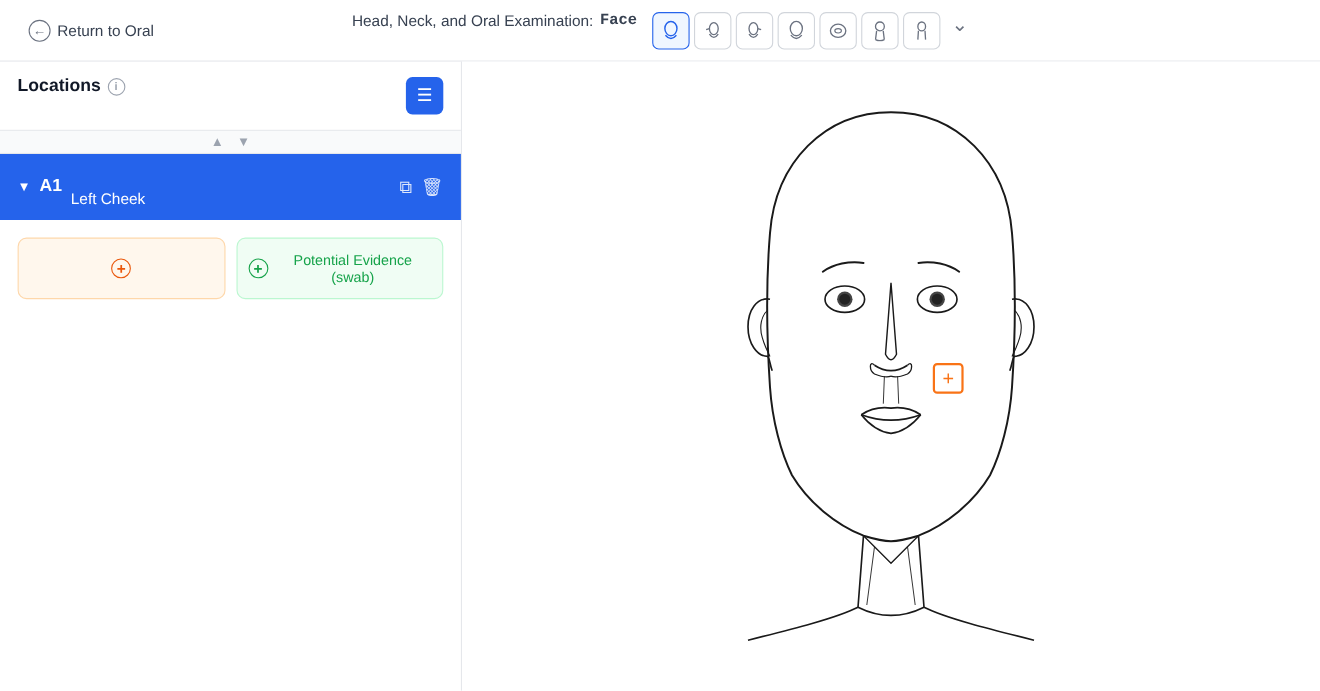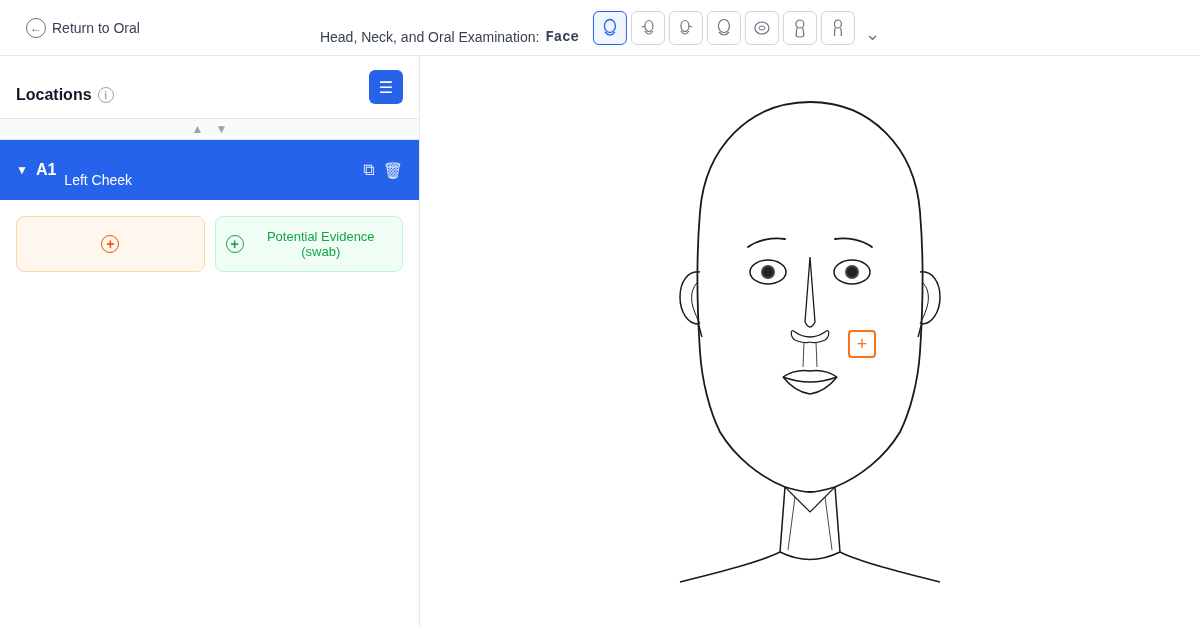--- a/index.html
+++ b/index.html
@@ -31,21 +31,21 @@
       border: 1.5px solid #6b7280;
       border-radius: 50%;
       display: flex; align-items: center; justify-content: center;
       font-size: 12px; color: #6b7280;
     }
     .header-center {
       position: absolute;
       left: 50%;
       transform: translateX(-50%);
       display: flex;
-      align-items: flex-end;
+      align-items: flex-start;
       gap: 6px;
       font-size: 14px;
       color: #374151;
     }
     .header-center .exam-title { font-weight: 400; }
     .header-center .exam-label { font-weight: 600; font-family: Liberation Mono, monospace; }
     .view-icons {
       display: flex;
       align-items: center;
       gap: 4px;
@@ -83,21 +83,21 @@
     .sidebar {
       width: 420px;
       min-width: 420px;
       border-right: 1px solid #e5e7eb;
       display: flex;
       flex-direction: column;
       background: #fff;
     }
     .sidebar-header {
       display: flex;
-      align-items: flex-end;
+      align-items: flex-start;
       justify-content: space-between;
       padding: 14px 16px;
       border-bottom: 1px solid #e5e7eb;
     }
     .sidebar-header-left {
       display: flex;
       align-items: center;
       gap: 6px;
     }
     .locations-title {

